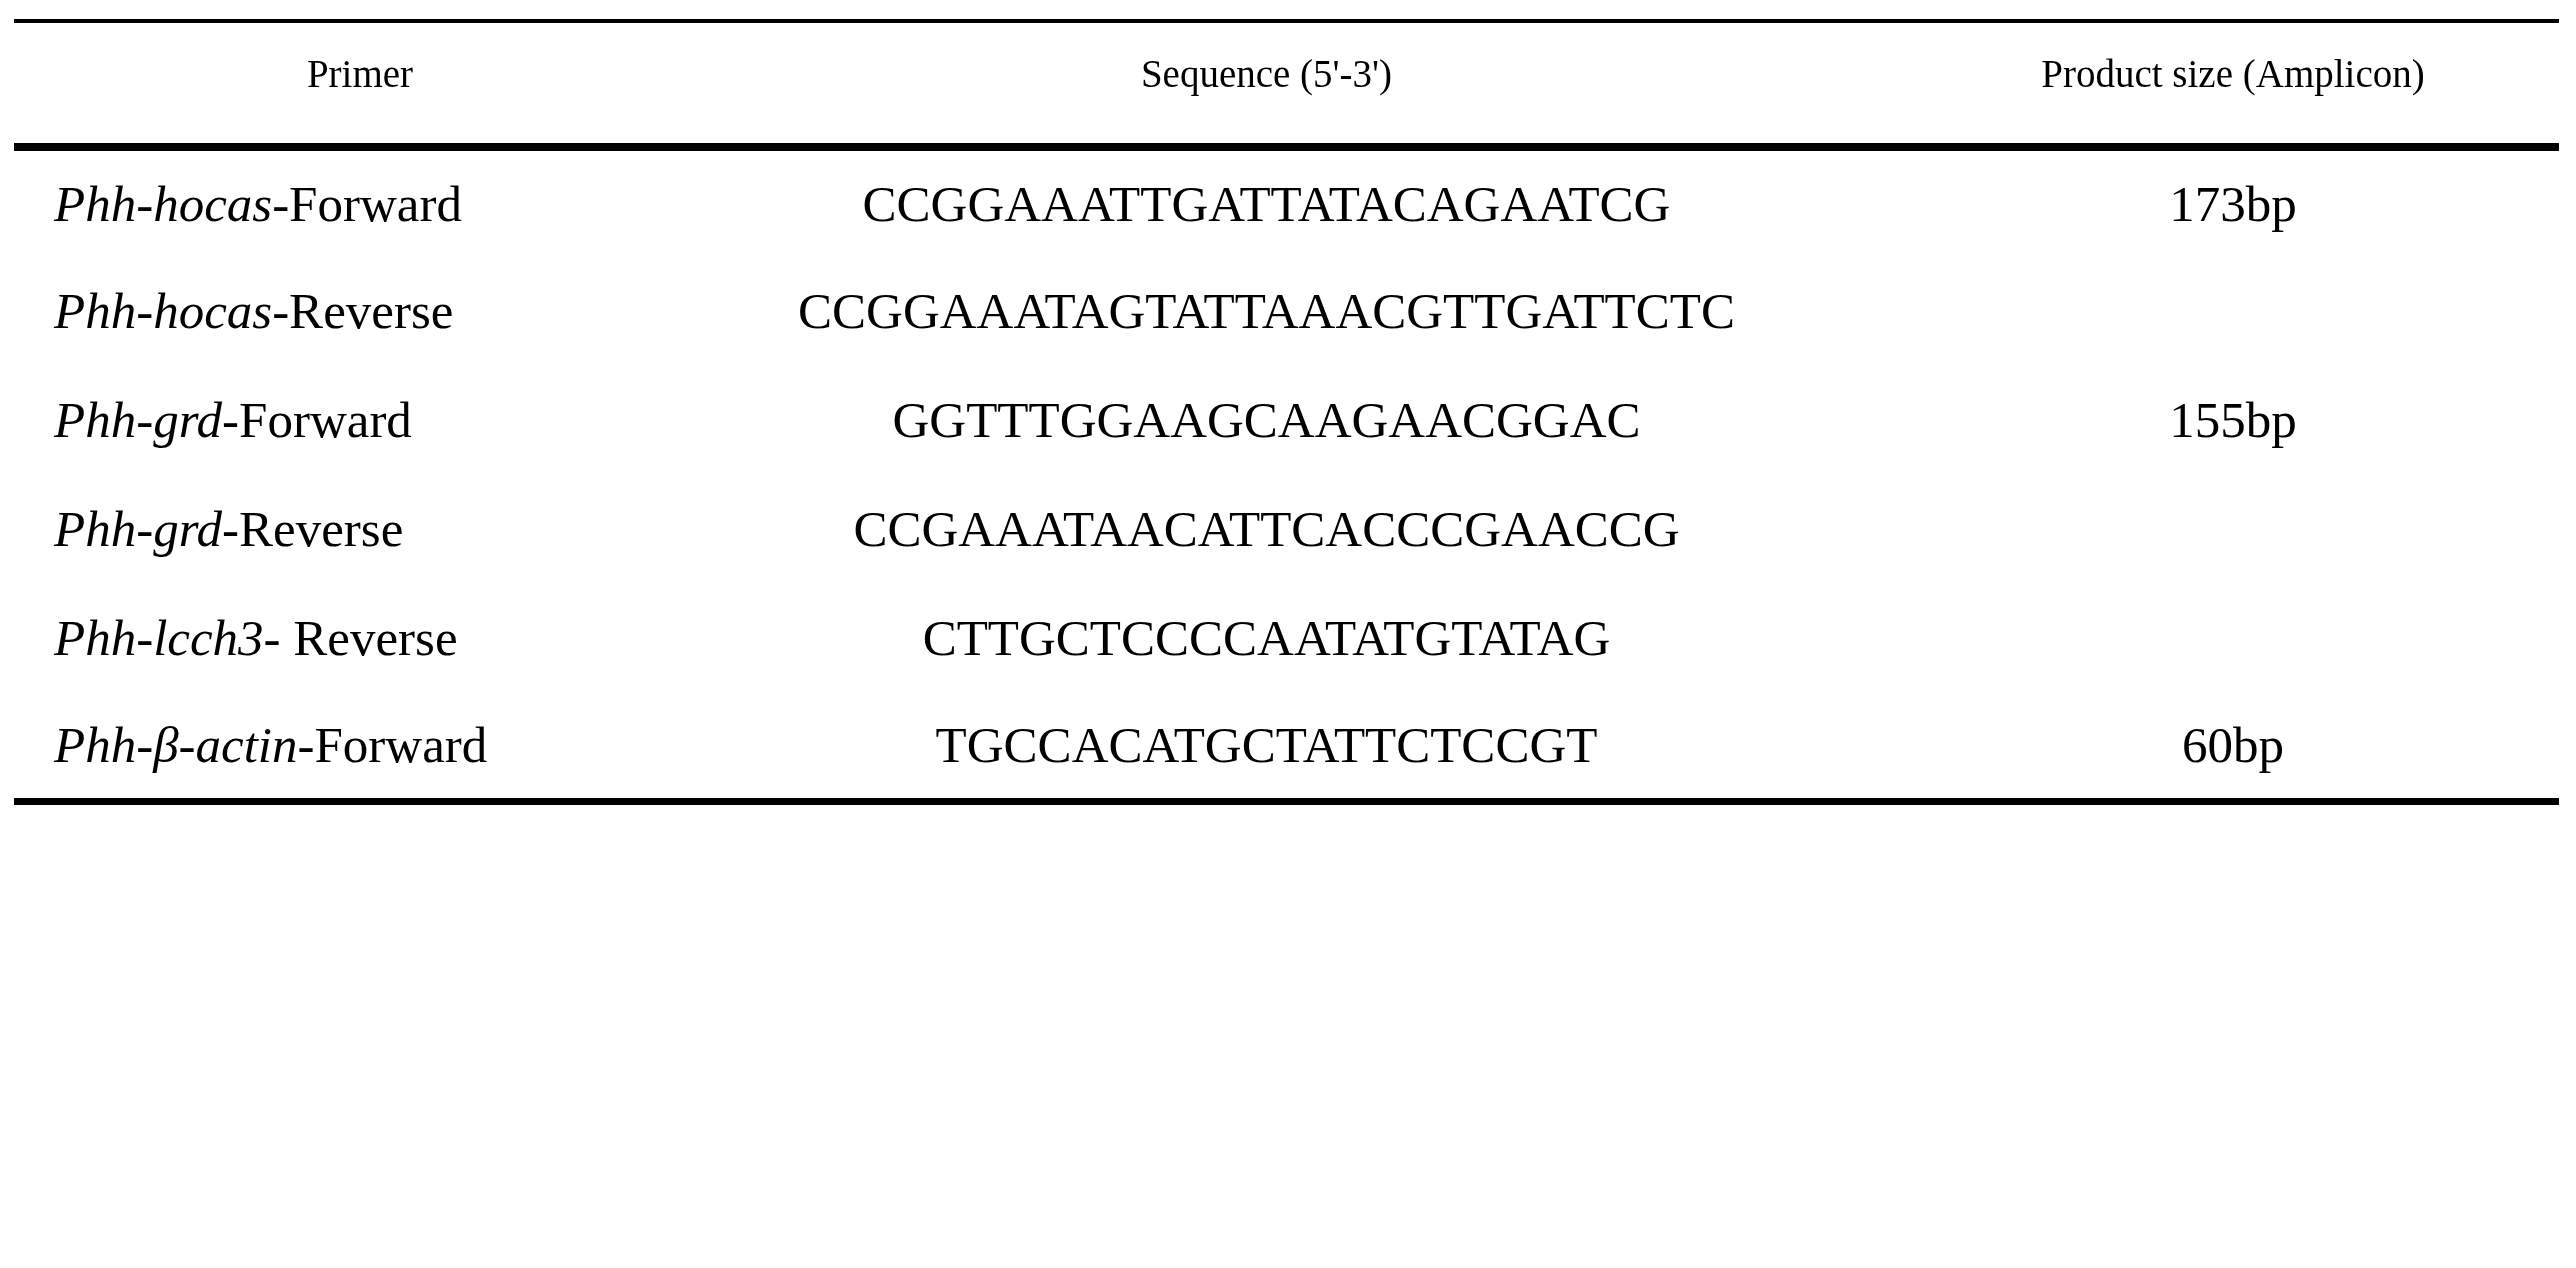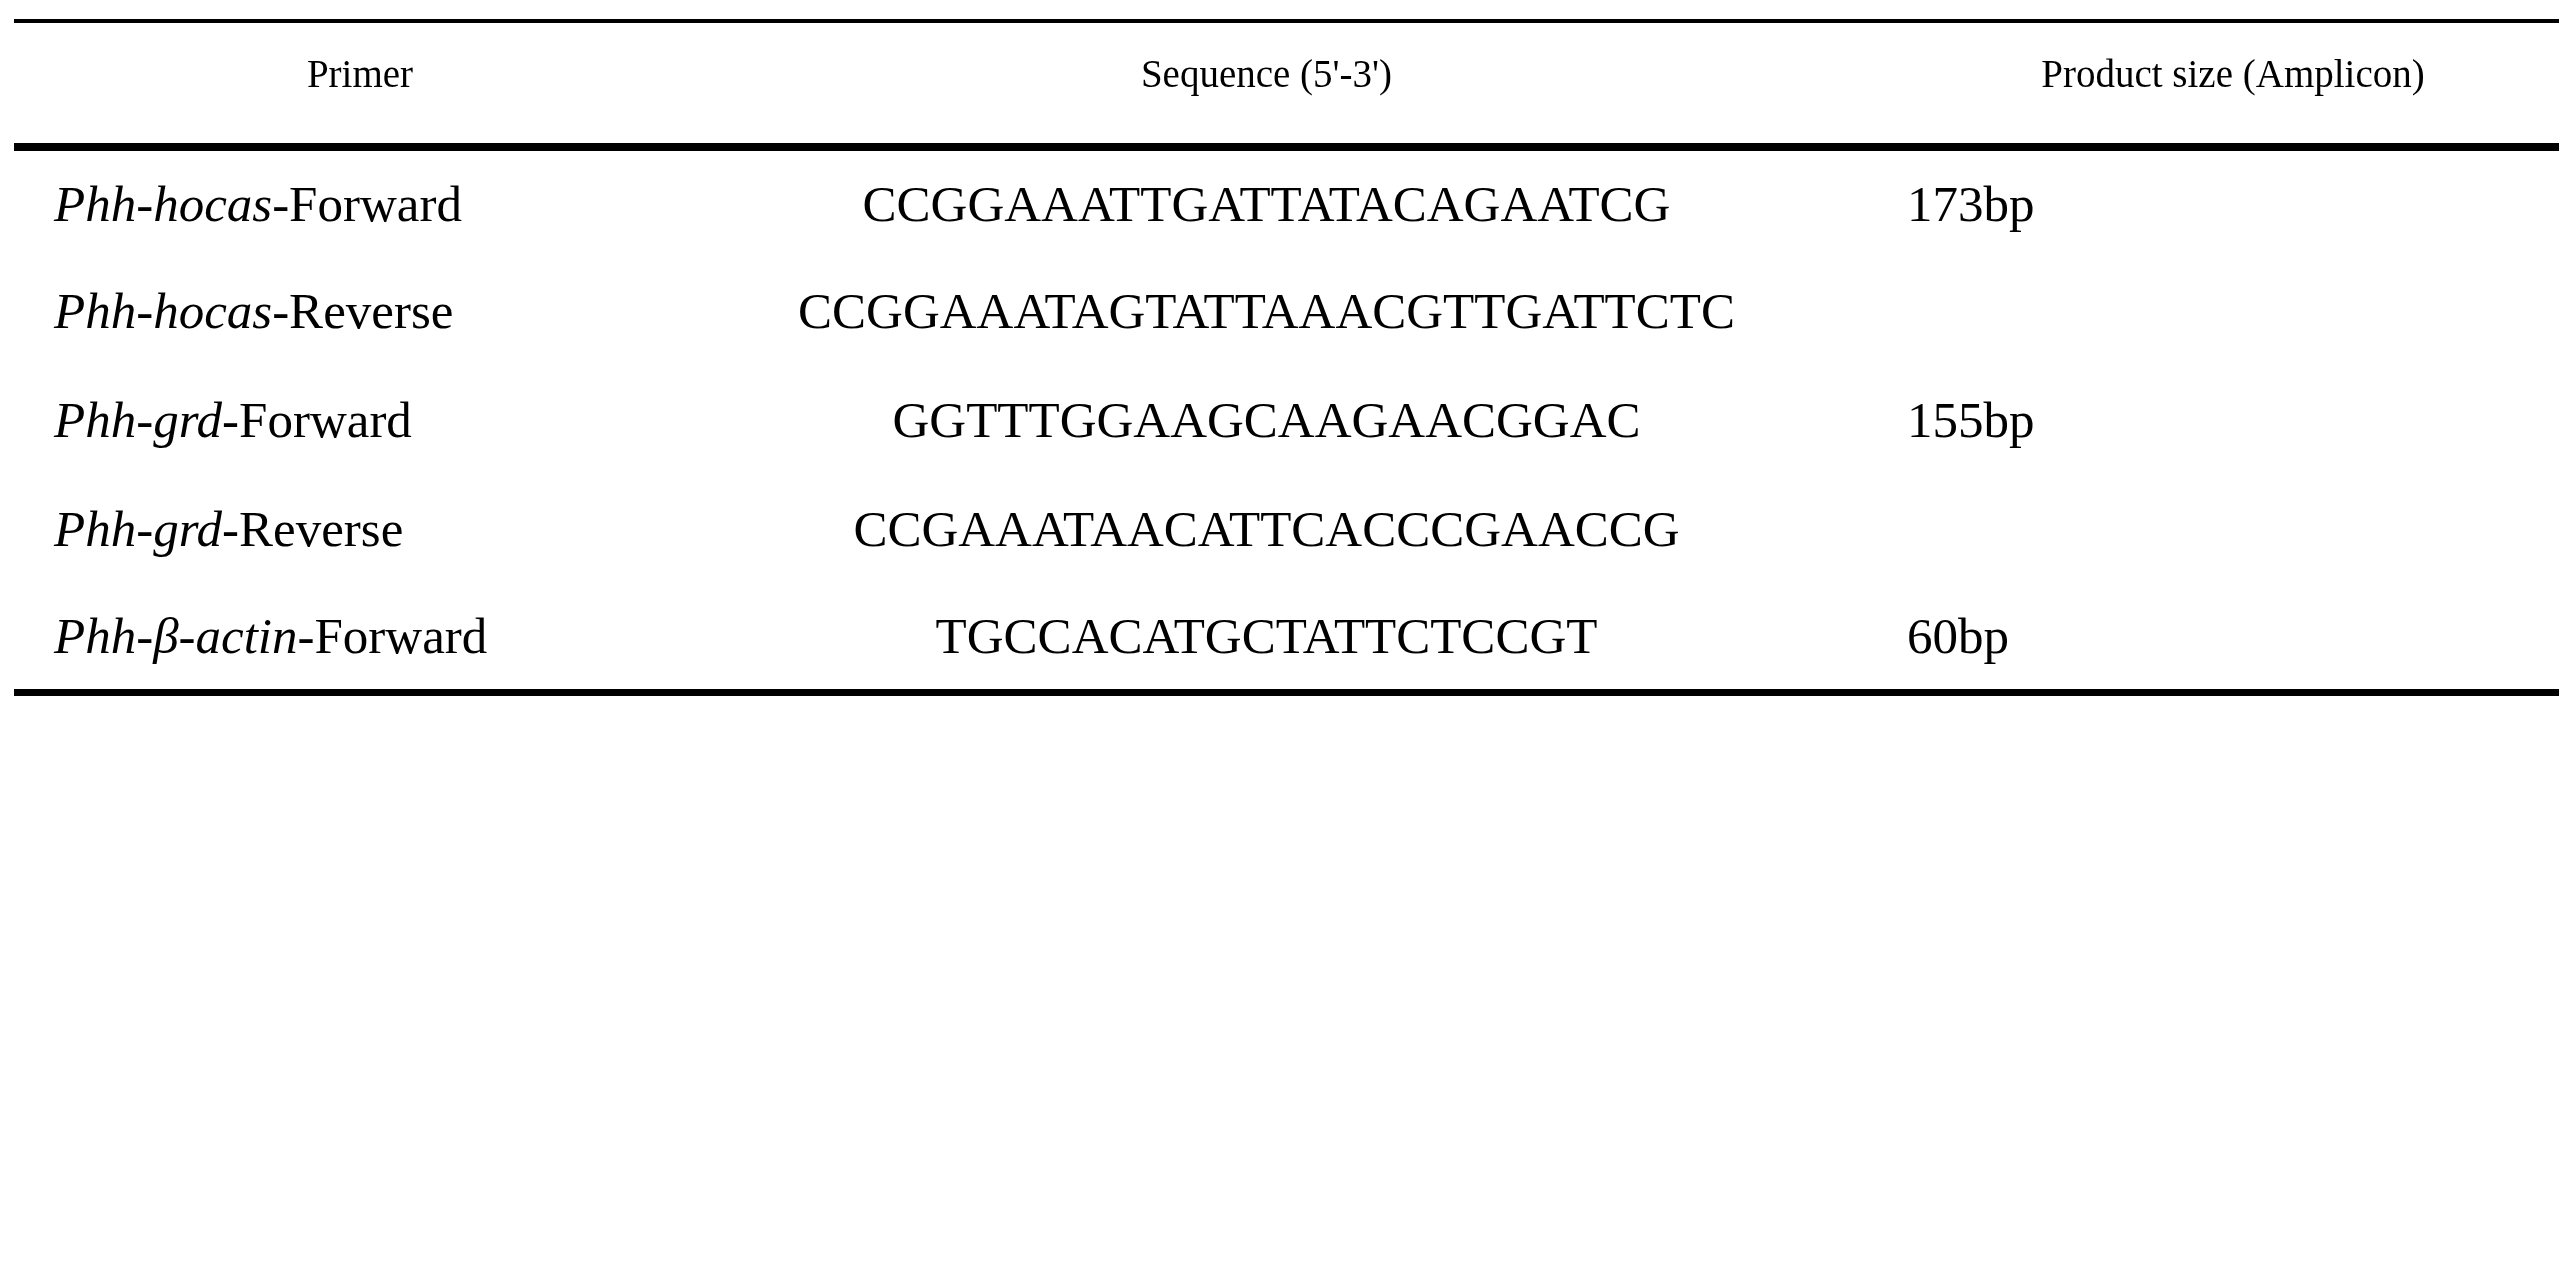--- a/index.html
+++ b/index.html
@@ -46,21 +46,21 @@
     vertical-align: middle;
     white-space: nowrap;
     padding: 0;
   }
   td.col-primer {
     text-align: left;
     padding-left: 40px;
   }
   td.col-primer .gene { font-style: italic; }
   td.col-seq  { text-align: center; }
-  td.col-size { text-align: left; padding-left: 80px; }
+  td.col-size { text-align: center; padding-left: 80px; }
 </style>
 </head>
 <body>
 
 <div class="table-wrap">
   <table class="primer-table">
     <colgroup>
       <col class="c-primer">
       <col class="c-seq">
       <col class="c-size">
@@ -93,20 +93,25 @@
 
   <tr class="body-row">
     <td class="col-primer"><span class="gene">Phh-grd</span><span class="dir">-Reverse</span></td>
     <td class="col-seq">CCGAAATAACATTCACCCGAACCG</td>
     <td class="col-size"></td>
   </tr>
 
 
 
 
+  <tr class="body-row">
+    <td class="col-primer"><span class="gene">Phh-lcch3</span><span class="dir">- Reverse</span></td>
+    <td class="col-seq">CTTGCTCCCCAATATGTATAG</td>
+    <td class="col-size"></td>
+  </tr>
 
   <tr class="body-row">
     <td class="col-primer"><span class="gene">Phh-β-actin</span><span class="dir">-Forward</span></td>
     <td class="col-seq">TGCCACATGCTATTCTCCGT</td>
     <td class="col-size">60bp</td>
   </tr>
 
 </tbody>
   </table>
 </div>

